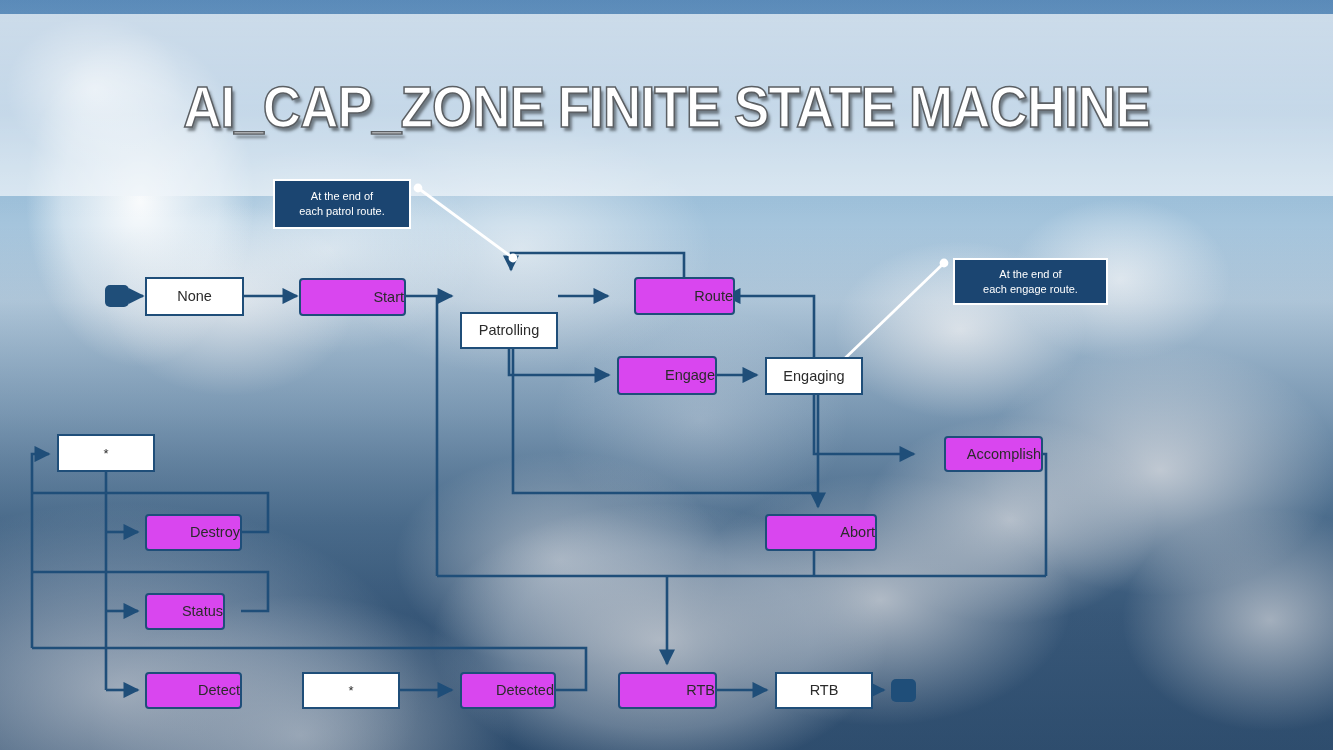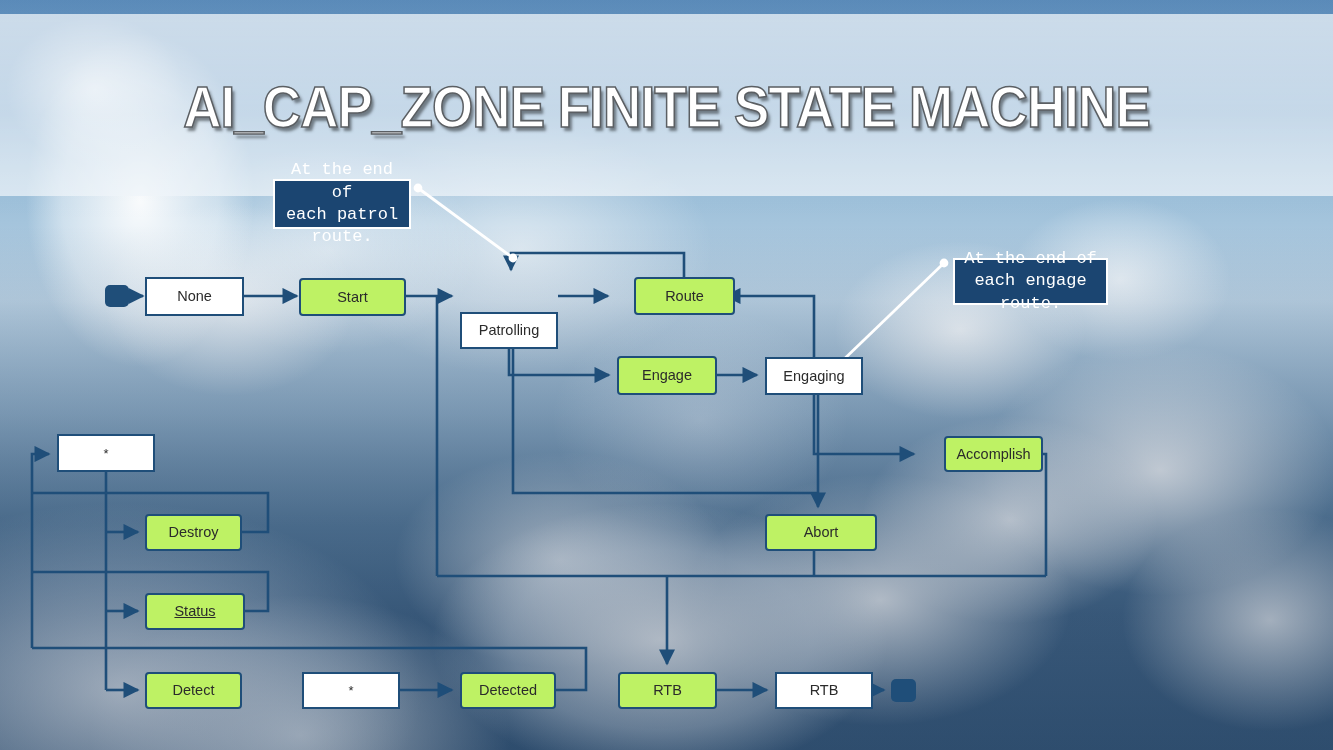--- a/index.html
+++ b/index.html
@@ -54,31 +54,31 @@
     white-space:nowrap;
   }
 
   
   .node{position:absolute;box-sizing:border-box;
     border:2.6px solid #1f4e79;
     display:flex;align-items:center;justify-content:center;
     font-size:14.5px;color:#2b2b2b;line-height:1;
     font-family:"Liberation Sans", sans-serif;}
   .node.white{background:#ffffff;border-radius:0;}
-  .node.blue{background:#bef264;border-radius:4px;}
+  .node.blue{background:#d946ef;border-radius:4px;justify-content:flex-end;}
   .node.star{font-size:13px;letter-spacing:0;}
 
   .terminator{position:absolute;background:#1f4e79;border-radius:5px;}
 
   
   .callout{position:absolute;box-sizing:border-box;
     background:#1b4571;border:2px solid #ffffff;
-    color:#ffffff;font-size:17px;line-height:1.32;
+    color:#ffffff;font-size:11px;line-height:1.32;
     display:flex;flex-direction:column;align-items:center;justify-content:center;
-    text-align:center;padding:5px 8px;font-family:Liberation Mono, monospace;}
+    text-align:center;padding:5px 8px;}
 
   
   svg.wires{position:absolute;left:0;top:0;width:1333px;height:750px;overflow:visible;}
   .w{fill:none;stroke:#1f4e79;stroke-width:2.6px;}
   .arrowhead{fill:#1f4e79;}
   .leader{fill:none;stroke:#ffffff;stroke-width:2.8px;}
   .leader-dot{fill:#ffffff;}
 </style>
 </head>
 <body>
@@ -199,21 +199,21 @@
   </div>
 
   <div class="node white star" style="left:57px;top:434px;width:98px;height:38px;">
     <span>*</span>
   </div>
 
   <div class="node blue" style="left:145px;top:514px;width:97px;height:37px;">
     <span>Destroy</span>
   </div>
 
-  <div class="node blue" style="left:145px;top:593px;width:100px;height:37px;text-decoration:underline;">
+  <div class="node blue" style="left:145px;top:593px;width:80px;height:37px;">
     <span>Status</span>
   </div>
 
   <div class="node blue" style="left:145px;top:672px;width:97px;height:37px;">
     <span>Detect</span>
   </div>
 
   <div class="node white star" style="left:302px;top:672px;width:98px;height:37px;">
     <span>*</span>
   </div>

